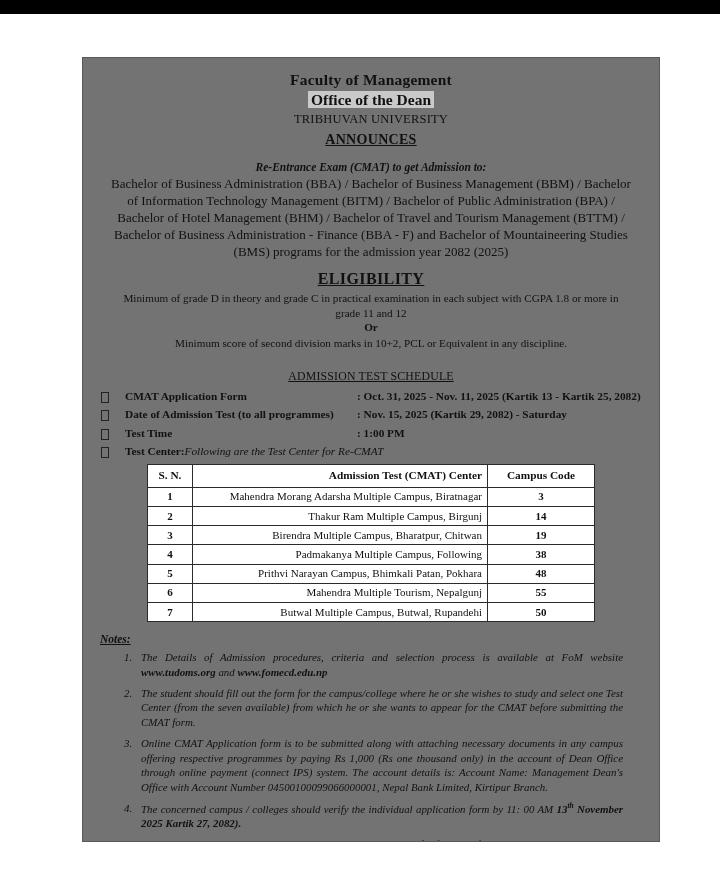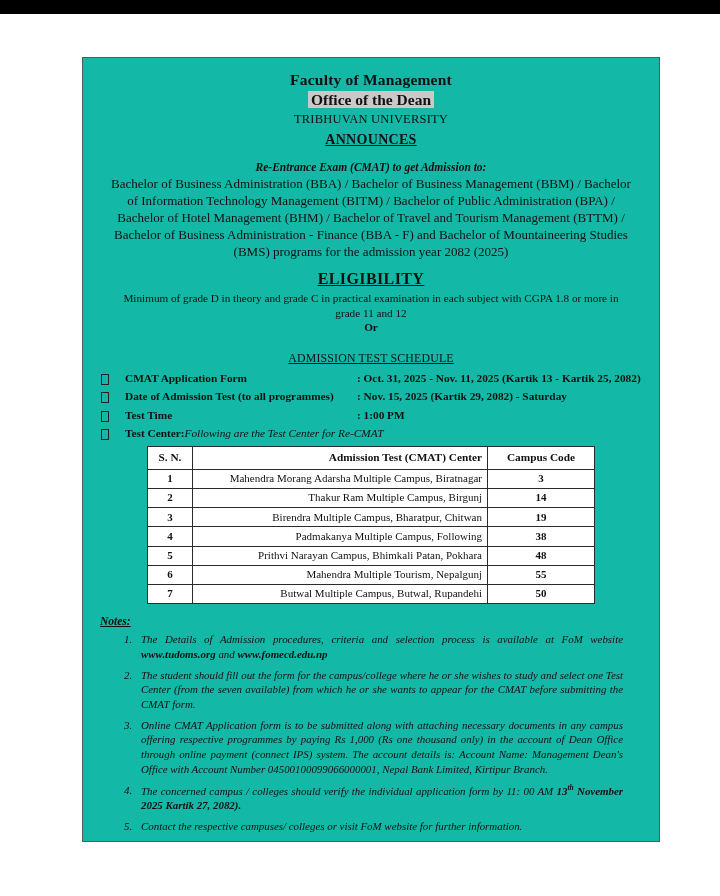--- a/index.html
+++ b/index.html
@@ -26,21 +26,21 @@
   }
 
   .page {
     position: absolute;
     left: 82px;
     top: 57px;
     width: 578px;
     height: 785px;
     box-sizing: border-box;
     border: 1.5px solid #555a5e;
-    background: #14b8a6;
+    background: #737373;
     padding: 10px 14px 6px 14px;
     overflow: hidden;
   }
 
   .title-1 {
     font-size: 15.5px;
     font-weight: bold;
     text-align: center;
     letter-spacing: .2px;
     margin: 2px 0 0 0;
@@ -211,20 +211,21 @@
   </div>
   <div class="title-3">TRIBHUVAN UNIVERSITY</div>
   <div class="announces">ANNOUNCES</div>
 
   <div class="lead">Re-Entrance Exam (CMAT) to get Admission to:</div>
   <div class="progs">Bachelor of Business Administration (BBA) / Bachelor of Business Management (BBM) / Bachelor of Information  Technology Management (BITM) / Bachelor of Public Administration (BPA) / Bachelor of Hotel Management (BHM) / Bachelor of Travel and Tourism Management (BTTM) / Bachelor of Business Administration - Finance (BBA - F) and Bachelor of Mountaineering Studies (BMS) programs for the admission year 2082 (2025)</div>
 
   <div class="elig-head">ELIGIBILITY</div>
   <div class="elig-body">Minimum of grade D in theory and grade C in practical examination in each subject with CGPA 1.8 or more in grade 11 and 12</div>
   <div class="elig-or">Or</div>
+  <div class="elig-body">Minimum score of second division marks in 10+2, PCL or Equivalent in any discipline.</div>
 
   <div class="sched-head">ADMISSION TEST SCHEDULE</div>
 
   <div class="sched-list">
 
     <div class="sched-row">
       <span class="tofu"></span>
       <span class="sched-label">CMAT Application Form</span>
       <span class="sched-value">: Oct. 31, 2025 - Nov. 11, 2025 (Kartik 13 - Kartik 25, 2082)</span>
     </div>

